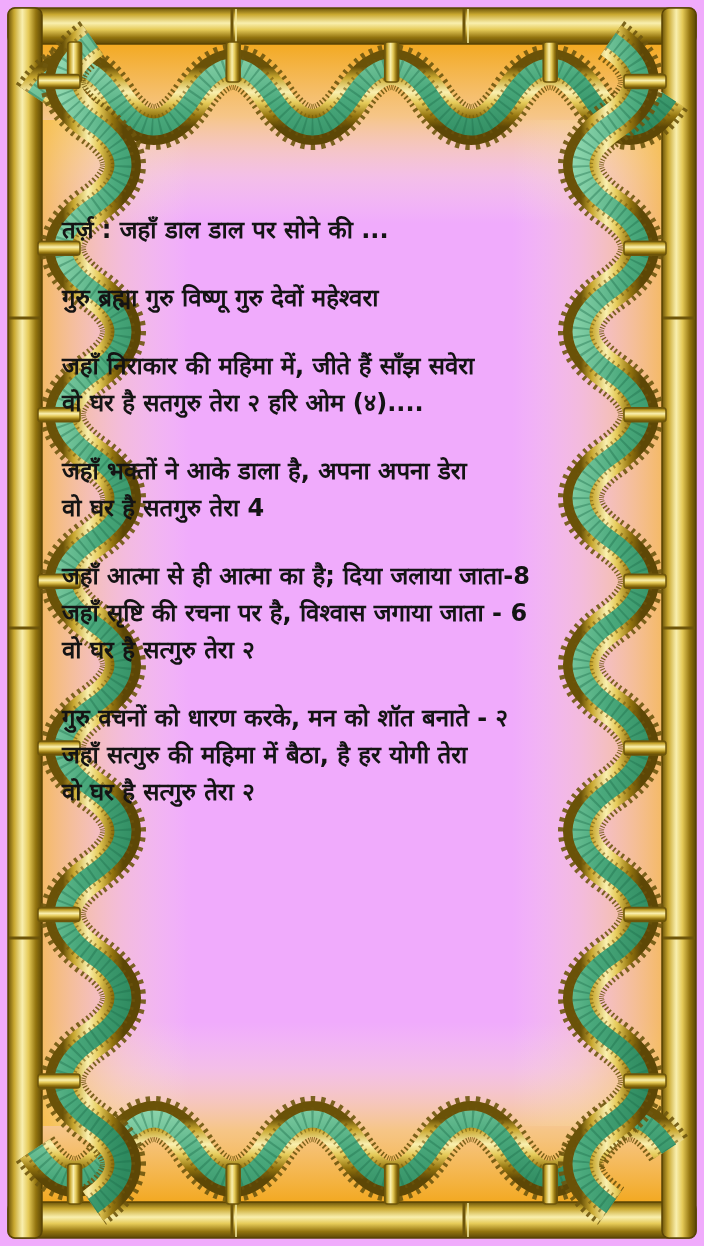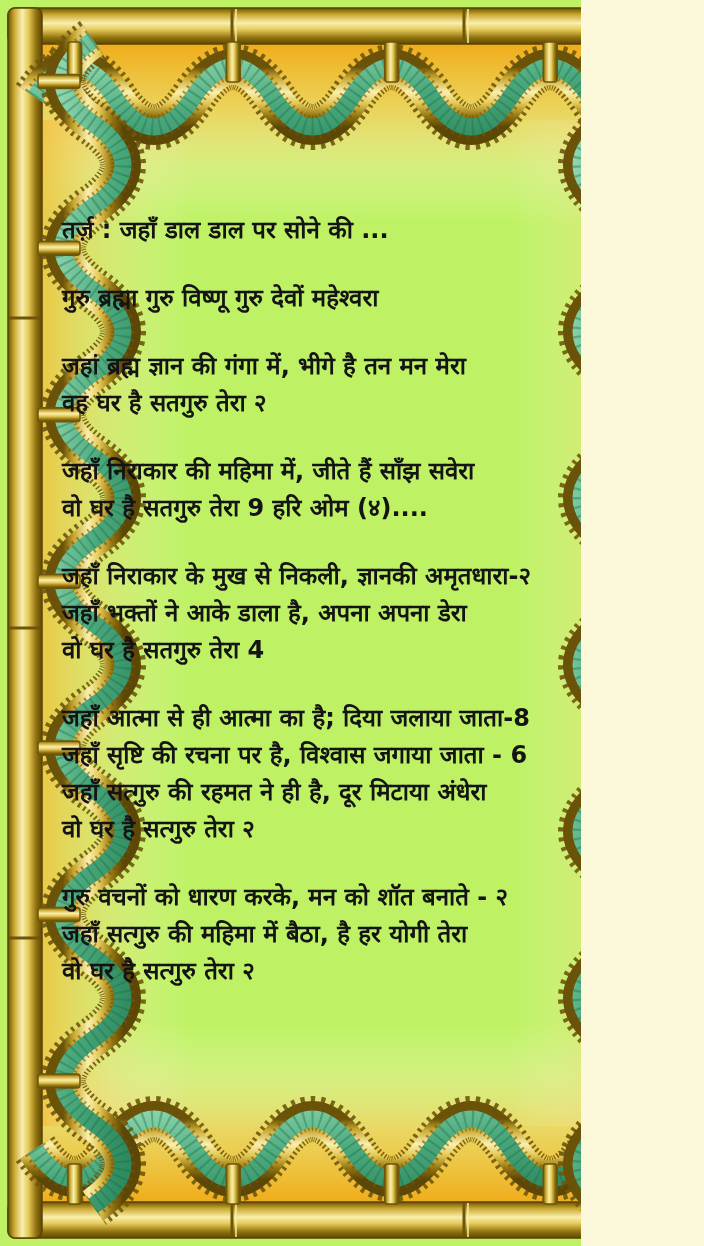--- a/index.html
+++ b/index.html
@@ -3,24 +3,24 @@
 <meta charset="utf-8">
 <style>
   html, body {
     margin: 0;
     padding: 0;
     background: #FCF9DB;
     font-family: "DejaVu Sans", sans-serif;
   }
   .page {
     position: relative;
-    width: 581px;
+    width: 704px;
     height: 1246px;
     overflow: hidden;
-    background: #bef264;
+    background: #f0abfc;
   }
   .frame-svg {
     position: absolute;
     left: 0;
     top: 0;
     width: 704px;
     height: 1246px;
     display: block;
   }
   .lyrics {
@@ -184,36 +184,30 @@
   </svg>
 
   <div class="lyrics">
       <div class="stanza">
         <div class="line">तर्ज़ : जहाँ डाल डाल पर सोने की ...</div>
       </div>
       <div class="stanza">
         <div class="line">गुरु ब्रह्मा गुरु विष्णू गुरु देवों महेश्वरा</div>
       </div>
       <div class="stanza">
-        <div class="line">जहां ब्रह्म ज्ञान की गंगा में, भीगे है तन मन मेरा</div>
-        <div class="line">वह घर है सतगुरु तेरा २</div>
-      </div>
-      <div class="stanza">
         <div class="line">जहाँ निराकार की महिमा में, जीते हैं साँझ सवेरा</div>
-        <div class="line">वो घर है सतगुरु तेरा 9 हरि ओम (४)....</div>
-      </div>
-      <div class="stanza">
-        <div class="line">जहाँ निराकार के मुख से निकली, ज्ञानकी अमृतधारा-२</div>
+        <div class="line">वो घर है सतगुरु तेरा २ हरि ओम (४)....</div>
+      </div>
+      <div class="stanza">
         <div class="line">जहाँ भक्तों ने आके डाला है, अपना अपना डेरा</div>
         <div class="line">वो घर है सतगुरु तेरा 4</div>
       </div>
       <div class="stanza">
         <div class="line">जहाँ आत्मा से ही आत्मा का है; दिया जलाया जाता-8</div>
         <div class="line">जहाँ सृष्टि की रचना पर है, विश्वास जगाया जाता - 6</div>
-        <div class="line">जहाँ सत्गुरु की रहमत ने ही है, दूर मिटाया अंधेरा</div>
         <div class="line">वो घर है सत्गुरु तेरा २</div>
       </div>
       <div class="stanza">
         <div class="line">गुरु वचनों को धारण करके, मन को शॉत बनाते - २</div>
         <div class="line">जहाँ सत्गुरु की महिमा में बैठा, है हर योगी तेरा</div>
         <div class="line">वो घर है सत्गुरु तेरा २</div>
       </div>
     </div>
 
 </div>

